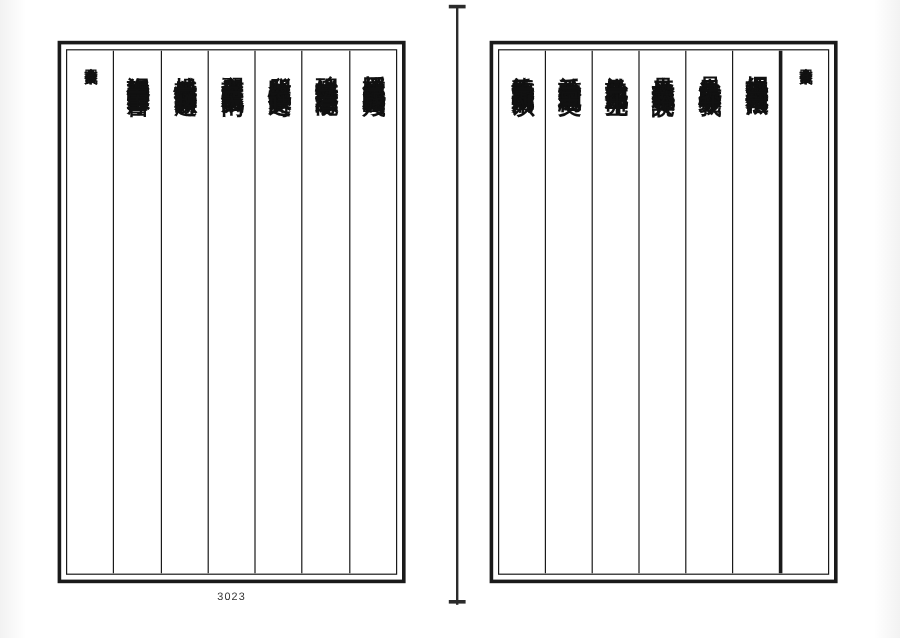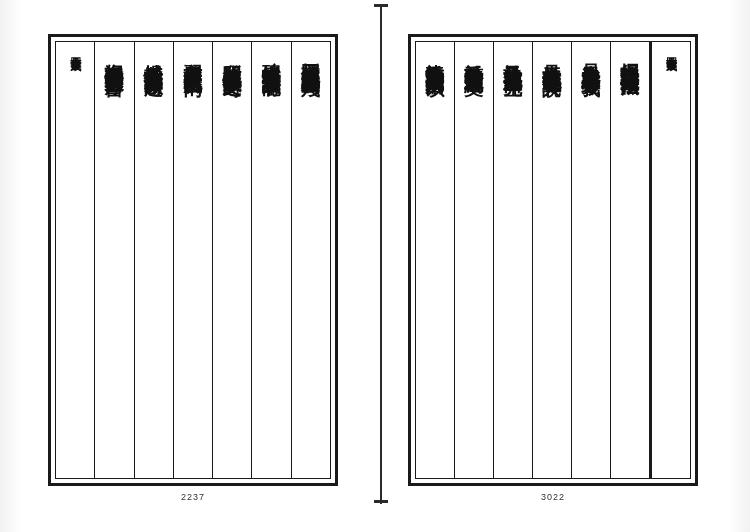--- a/index.html
+++ b/index.html
@@ -179,21 +179,20 @@
       </div>
       <div class="col">
         <span class="col-text">於手著時古文鈔及地理綱目支</span>
       </div>
       <div class="col">
         <span class="col-text">龍乘氣論等書刻成而病乃舉以</span>
       </div>
 
     </div>
   </div>
-  <div class="folio" id="folio-right">3022</div>
 
   <div class="page" id="page-left">
     <div class="page-inner">
 
       <div class="col">
         <span class="col-text">授僕曰此先人遺集已同斷碣殘</span>
       </div>
       <div class="col">
         <span class="col-text">碑蝌蚪依稀幾不可識予未能有</span>
       </div>
@@ -212,15 +211,15 @@
 
       <div class="col heavy-rule">
         <span class="col-text tiny">古今圖書集成</span>
         <div class="side-note">
           <span class="col-text tiny">序文</span>
         </div>
       </div>
 
     </div>
   </div>
-  <div class="folio" id="folio-left">2237</div>
+  <div class="folio" id="folio-left">3023</div>
 
 </div>
 
 </body></html>

